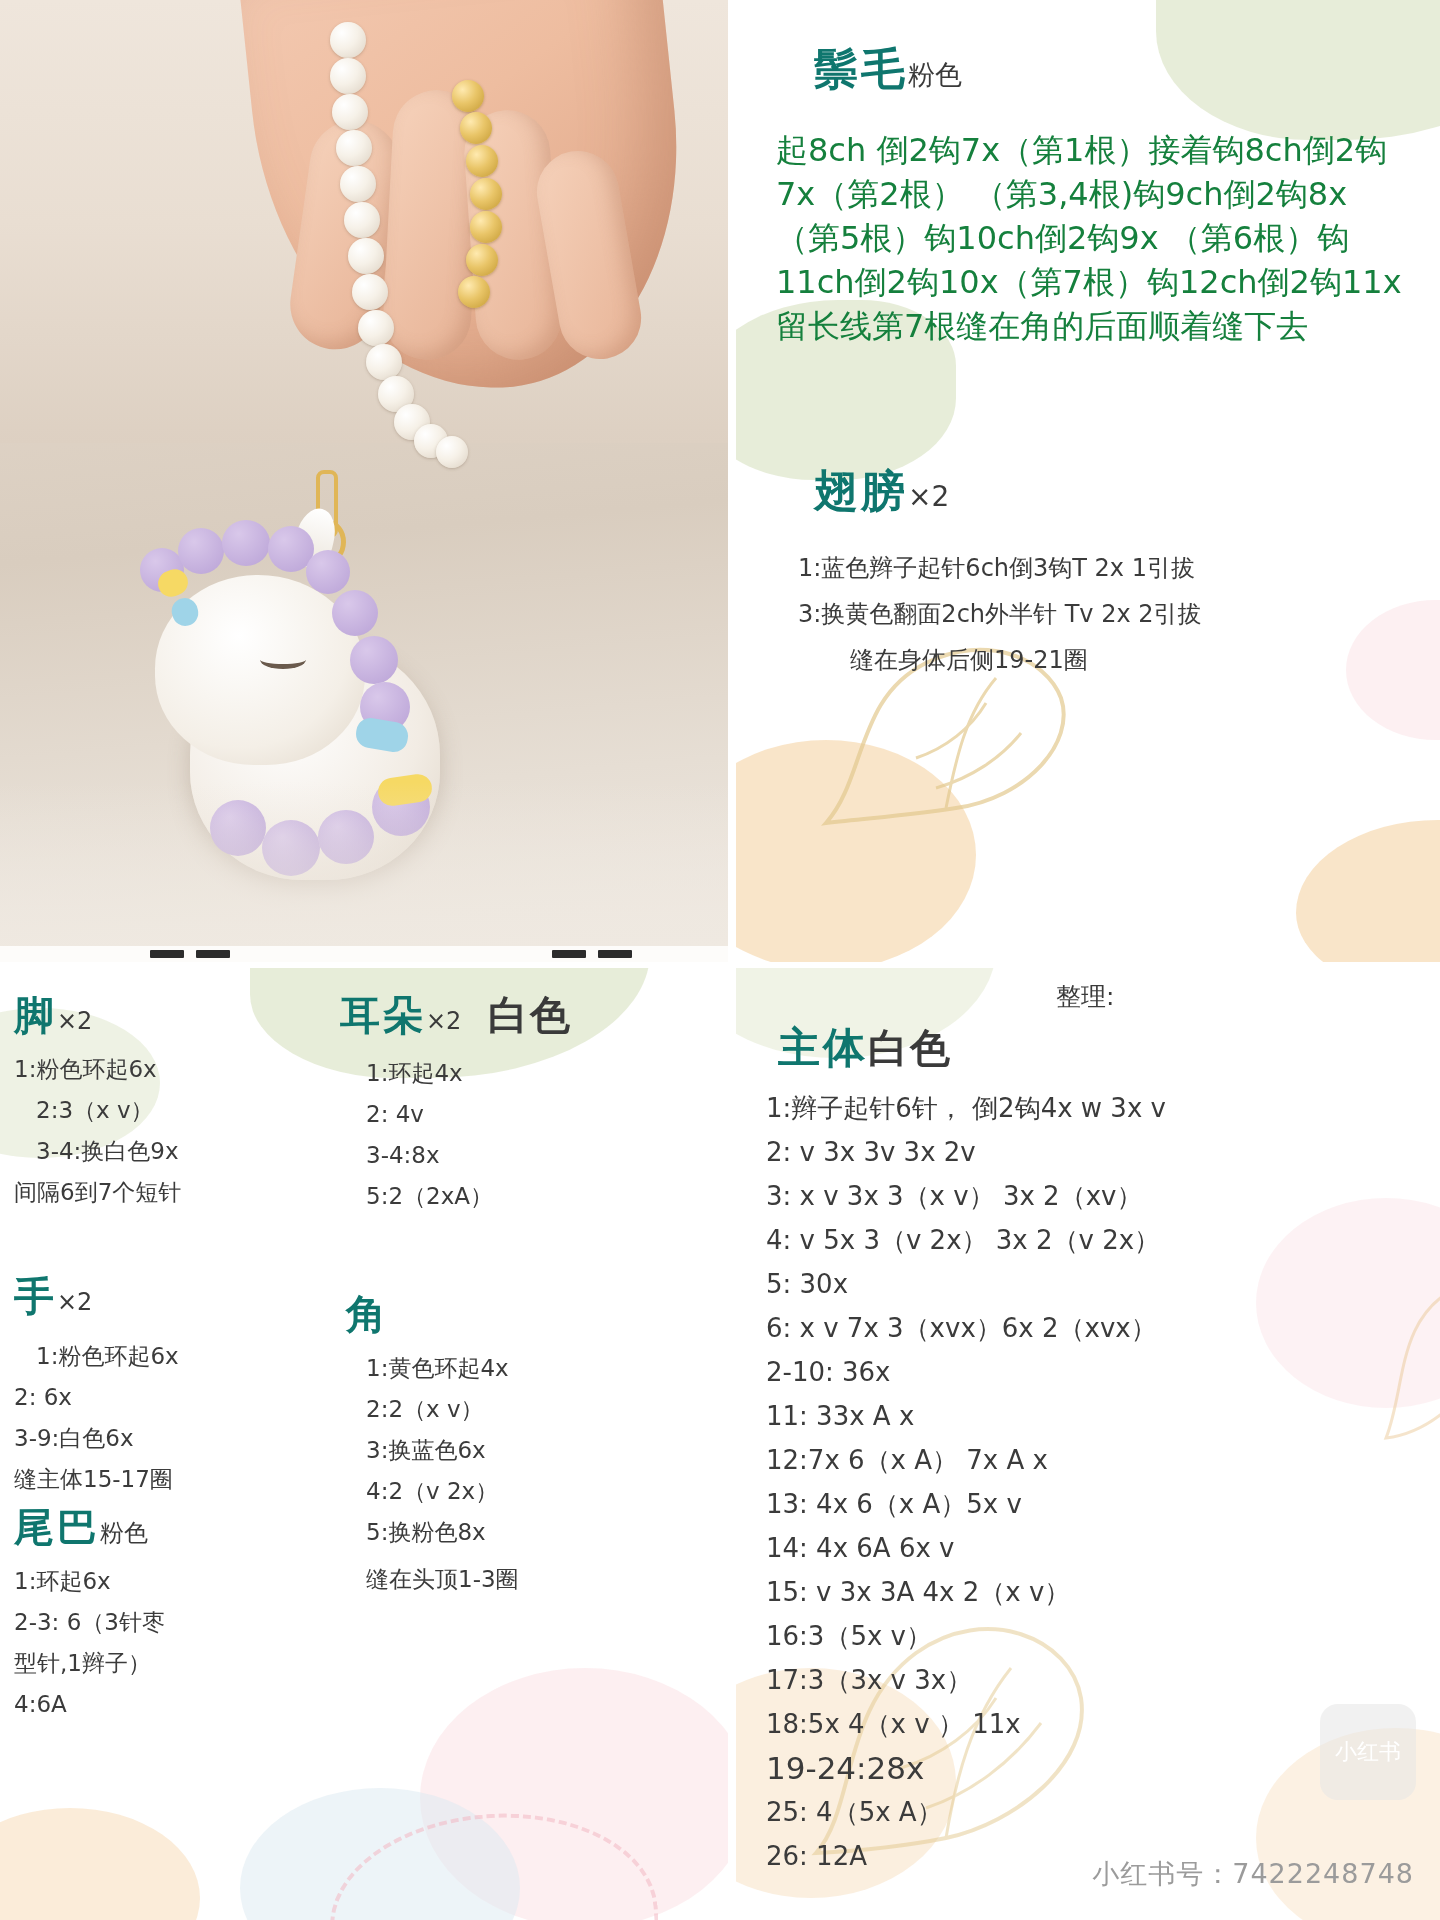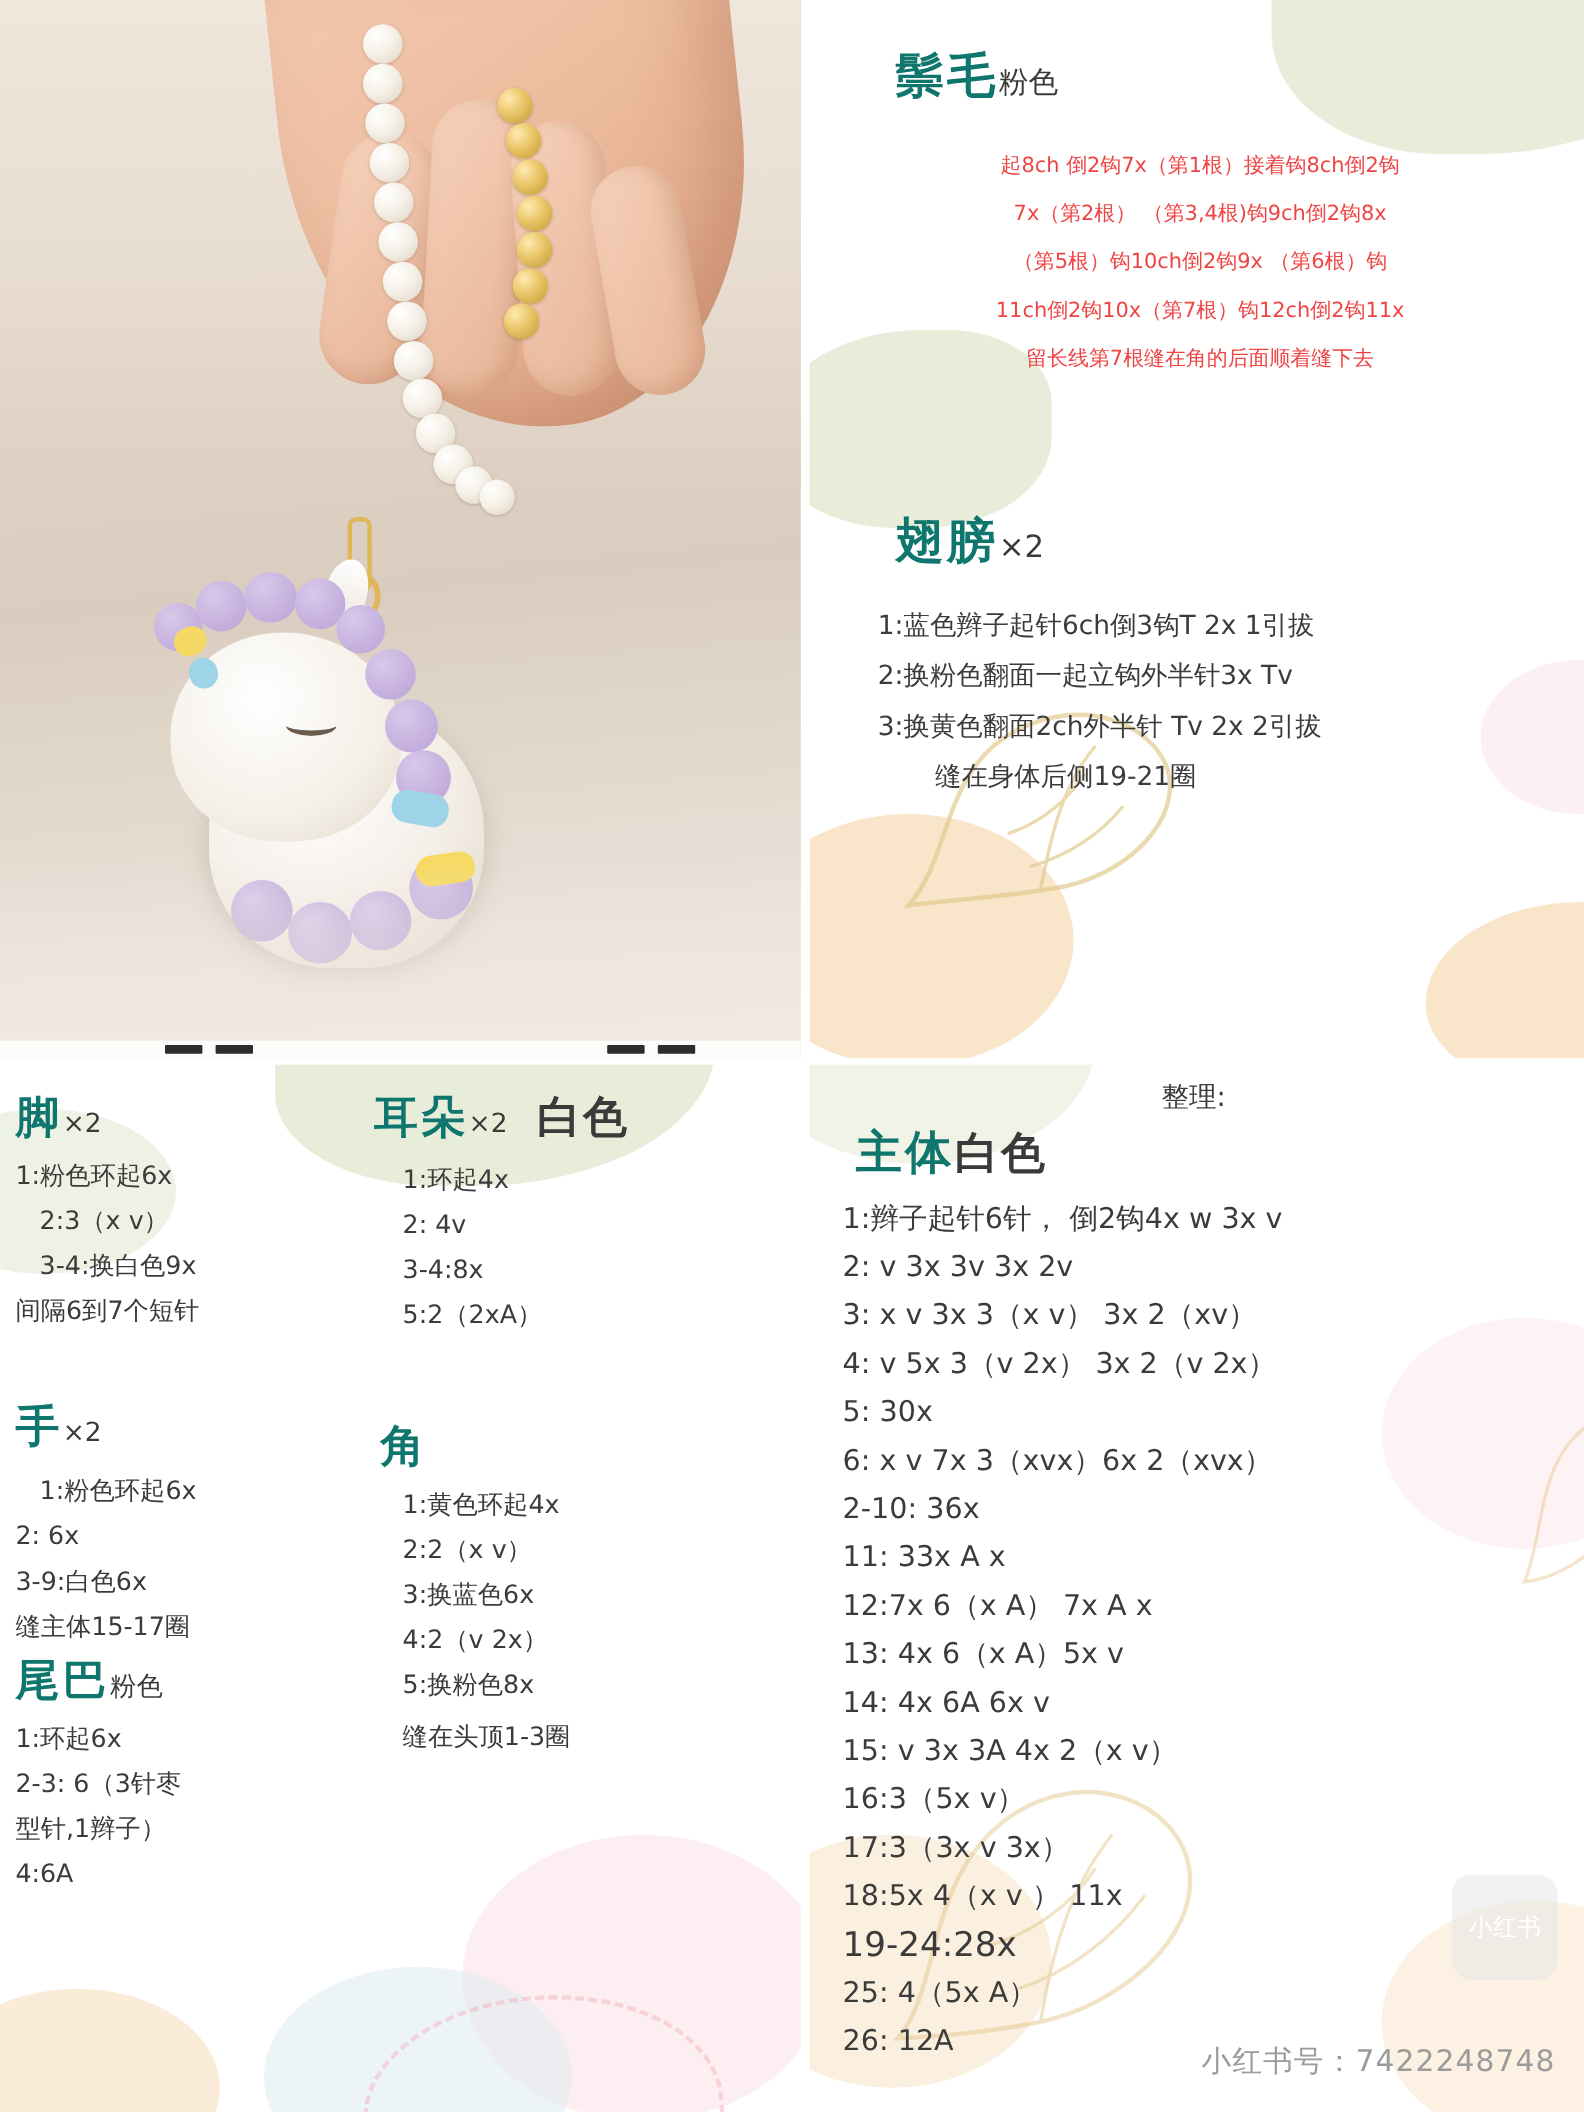--- a/index.html
+++ b/index.html
@@ -92,21 +92,21 @@
   .blob-orange{background:#f8e0c0;}
   .blob-pink{background:#fbe2e6;}
   .blob-blue{background:#dce9f2;}
 
   .hw{font-family:"DejaVu Sans","Liberation Sans",sans-serif;color:#3b3b3b;}
   .title-red{color:#0f766e;font-weight:bold;letter-spacing:3px;}
 
   .p-right-top .t1{position:absolute;left:78px;top:40px;font-size:44px;}
   .p-right-top .t1 .sub{font-size:27px;color:#3a3a3a;font-weight:normal;letter-spacing:0;}
   .p-right-top .body1{position:absolute;left:40px;top:128px;width:630px;
-     font-size:19px;line-height:44px;text-align:center;color:#ef4444;}
+     font-size:32px;line-height:44px;text-align:left;color:#15803d;}
   .p-right-top .t2{position:absolute;left:78px;top:462px;font-size:44px;}
   .p-right-top .t2 .mult{font-size:28px;color:#3a3a3a;font-weight:normal;letter-spacing:0;}
   .p-right-top .body2{position:absolute;left:62px;top:545px;width:620px;
      font-size:24px;line-height:46px;color:#3b3b3b;}
   .p-right-top .body2 .ind{padding-left:52px;display:block;}
 
   
   .leaf{position:absolute;opacity:.7;}
 
   
@@ -229,21 +229,20 @@
       <div>（第5根）钩10ch倒2钩9x （第6根）钩</div>
       <div>11ch倒2钩10x（第7根）钩12ch倒2钩11x</div>
       <div>留长线第7根缝在角的后面顺着缝下去</div>
     </div>
 
     <div class="hw t2">
       <span class="title-red">翅膀</span><span class="mult">×2</span>
     </div>
     <div class="hw body2">
       <div>1:蓝色辫子起针6ch倒3钩T 2x  1引拔</div>
-      <div>2:换粉色翻面一起立钩外半针3x  Tv</div>
       <div>3:换黄色翻面2ch外半针 Tv 2x 2引拔</div>
       <div class="ind">缝在身体后侧19-21圈</div>
     </div>
   </div>
 
   <div class="panel p-left-bot">
     <div class="blob blob-green" style="left:250px;top:-120px;width:400px;height:230px;border-radius:50% 50% 60% 40%;"></div>
     <div class="blob blob-green" style="left:-80px;top:40px;width:240px;height:150px;opacity:.6;"></div>
     <div class="blob blob-pink" style="left:420px;top:700px;width:330px;height:260px;opacity:.55;"></div>
     <div class="blob blob-blue" style="left:240px;top:820px;width:280px;height:200px;opacity:.5;"></div>

